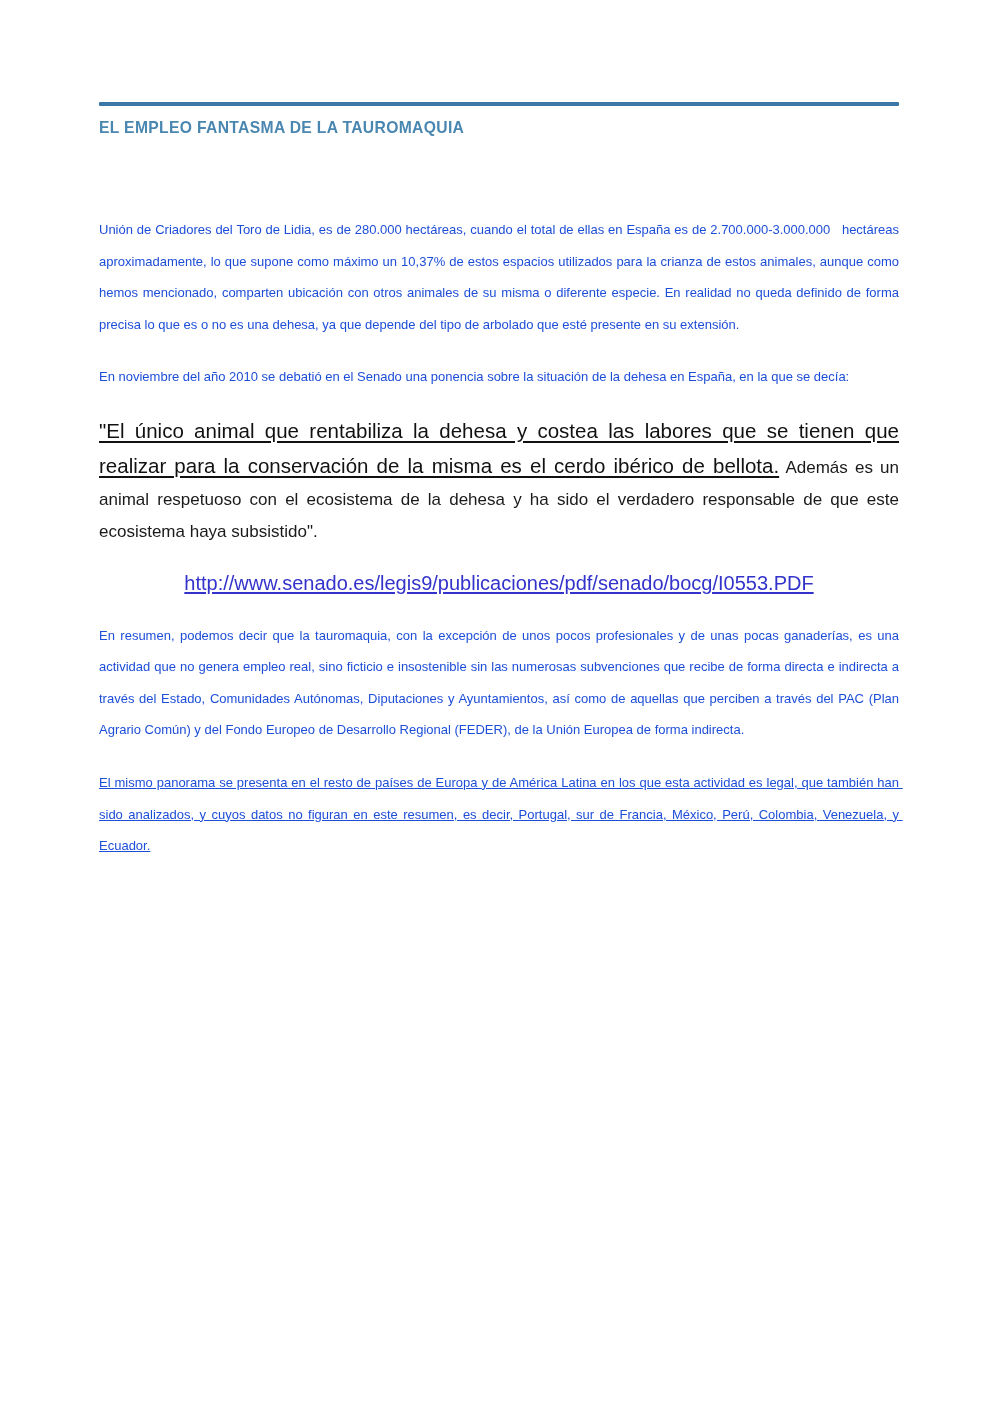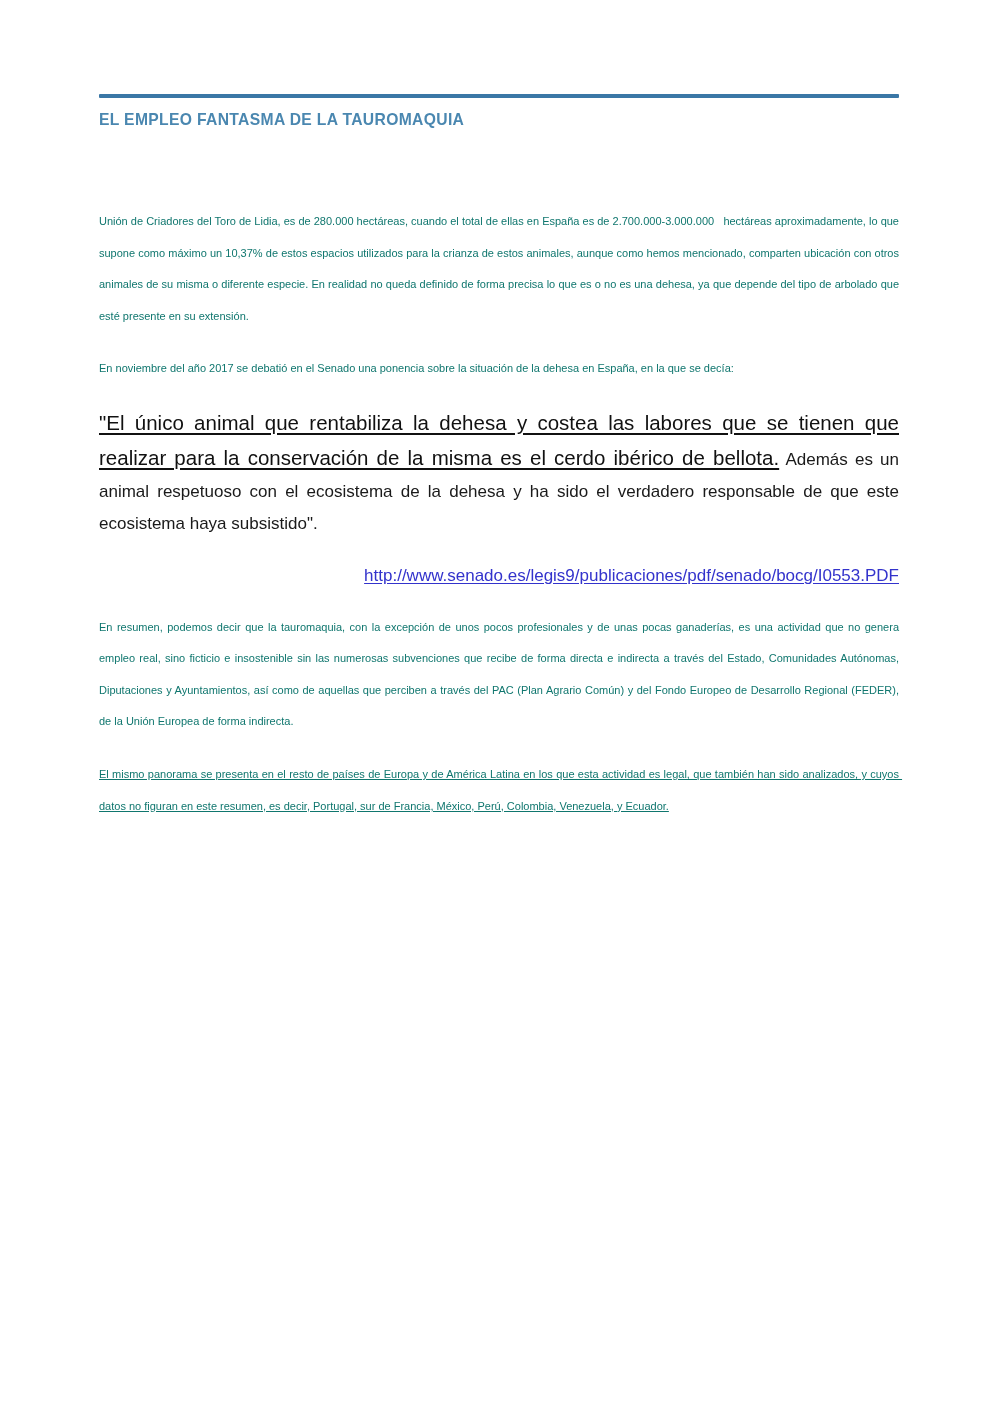--- a/index.html
+++ b/index.html
@@ -7,21 +7,21 @@
     margin: 0;
     padding: 0;
     background: #ffffff;
   }
 
   .page {
     position: relative;
     width: 999px;
     height: 1183px;
     background: #ffffff;
-    margin: 0 auto;
+    margin: 8px auto;
     overflow: hidden;
     font-family: "Liberation Sans", "DejaVu Sans", sans-serif;
     -webkit-font-smoothing: antialiased;
   }
 
   
   .header-block {
     position: absolute;
     left: 99px;
     top: 94px;
@@ -50,23 +50,23 @@
   
   .content {
     position: absolute;
     left: 99px;
     top: 206px;
     width: 800px;
   }
 
   .para {
     margin: 0 0 21px 0;
-    font-size: 11px;
+    font-size: 13px;
     line-height: 31.6px;
-    color: #0f766e;
+    color: #1d4ed8;
     text-align: justify;
     text-justify: inter-word;
     white-space: pre-wrap;
   }
 
   .para:last-child { margin-bottom: 0; text-decoration: underline; }
 
   
   .para-quote {
     margin: 0 0 20px 0;
@@ -86,23 +86,23 @@
   }
 
   .quote-rest {
     font-size: 17px;
     line-height: 31.6px;
   }
 
   
   .para-link {
     margin: 0 0 20px 0;
-    font-size: 17px;
+    font-size: 20px;
     line-height: 31.6px;
-    text-align: right;
+    text-align: center;
   }
 
   .doc-link {
     color: #3333cc;
     text-decoration: underline;
     text-underline-offset: 2px;
     word-break: break-all;
   }
 
   
@@ -122,21 +122,21 @@
 
   <div class="header-block">
     <div class="header-rule"></div>
     <div class="header-title">EL EMPLEO FANTASMA DE LA TAUROMAQUIA</div>
   </div>
 
   <div class="content">
 
     <p class="para">Unión de Criadores del Toro de Lidia, es de 280.000 hectáreas, cuando el total de ellas en España es de 2.700.000-3.000.000   hectáreas aproximadamente, lo que supone como máximo un 10,37% de estos espacios utilizados para la crianza de estos animales, aunque como hemos mencionado, comparten ubicación con otros animales de su misma o diferente especie. En realidad no queda definido de forma precisa lo que es o no es una dehesa, ya que depende del tipo de arbolado que esté presente en su extensión.</p>
 
-    <p class="para">En noviembre del año 2017 se debatió en el Senado una ponencia sobre la situación de la dehesa en España, en la que se decía:</p>
+    <p class="para">En noviembre del año 2010 se debatió en el Senado una ponencia sobre la situación de la dehesa en España, en la que se decía:</p>
 
     <p class="para-quote">
       <span class="quote-underlined">"El único animal que rentabiliza la dehesa y costea las labores que se tienen que realizar para la conservación de la misma es el cerdo ibérico de bellota.</span><span class="quote-rest"> Además es un animal respetuoso con el ecosistema de la dehesa y ha sido el verdadero responsable de que este ecosistema haya subsistido".</span>
     </p>
 
     <p class="para-link">
       <a class="doc-link" href="#">http://www.senado.es/legis9/publicaciones/pdf/senado/bocg/I0553.PDF</a>
     </p>
 
     <p class="para">En resumen, podemos decir que la tauromaquia, con la excepción de unos pocos profesionales y de unas pocas ganaderías, es una actividad que no genera empleo real, sino ficticio e insostenible sin las numerosas subvenciones que recibe de forma directa e indirecta a través del Estado, Comunidades Autónomas, Diputaciones y Ayuntamientos, así como de aquellas que perciben a través del PAC (Plan Agrario Común) y del Fondo Europeo de Desarrollo Regional (FEDER), de la Unión Europea de forma indirecta.</p>

